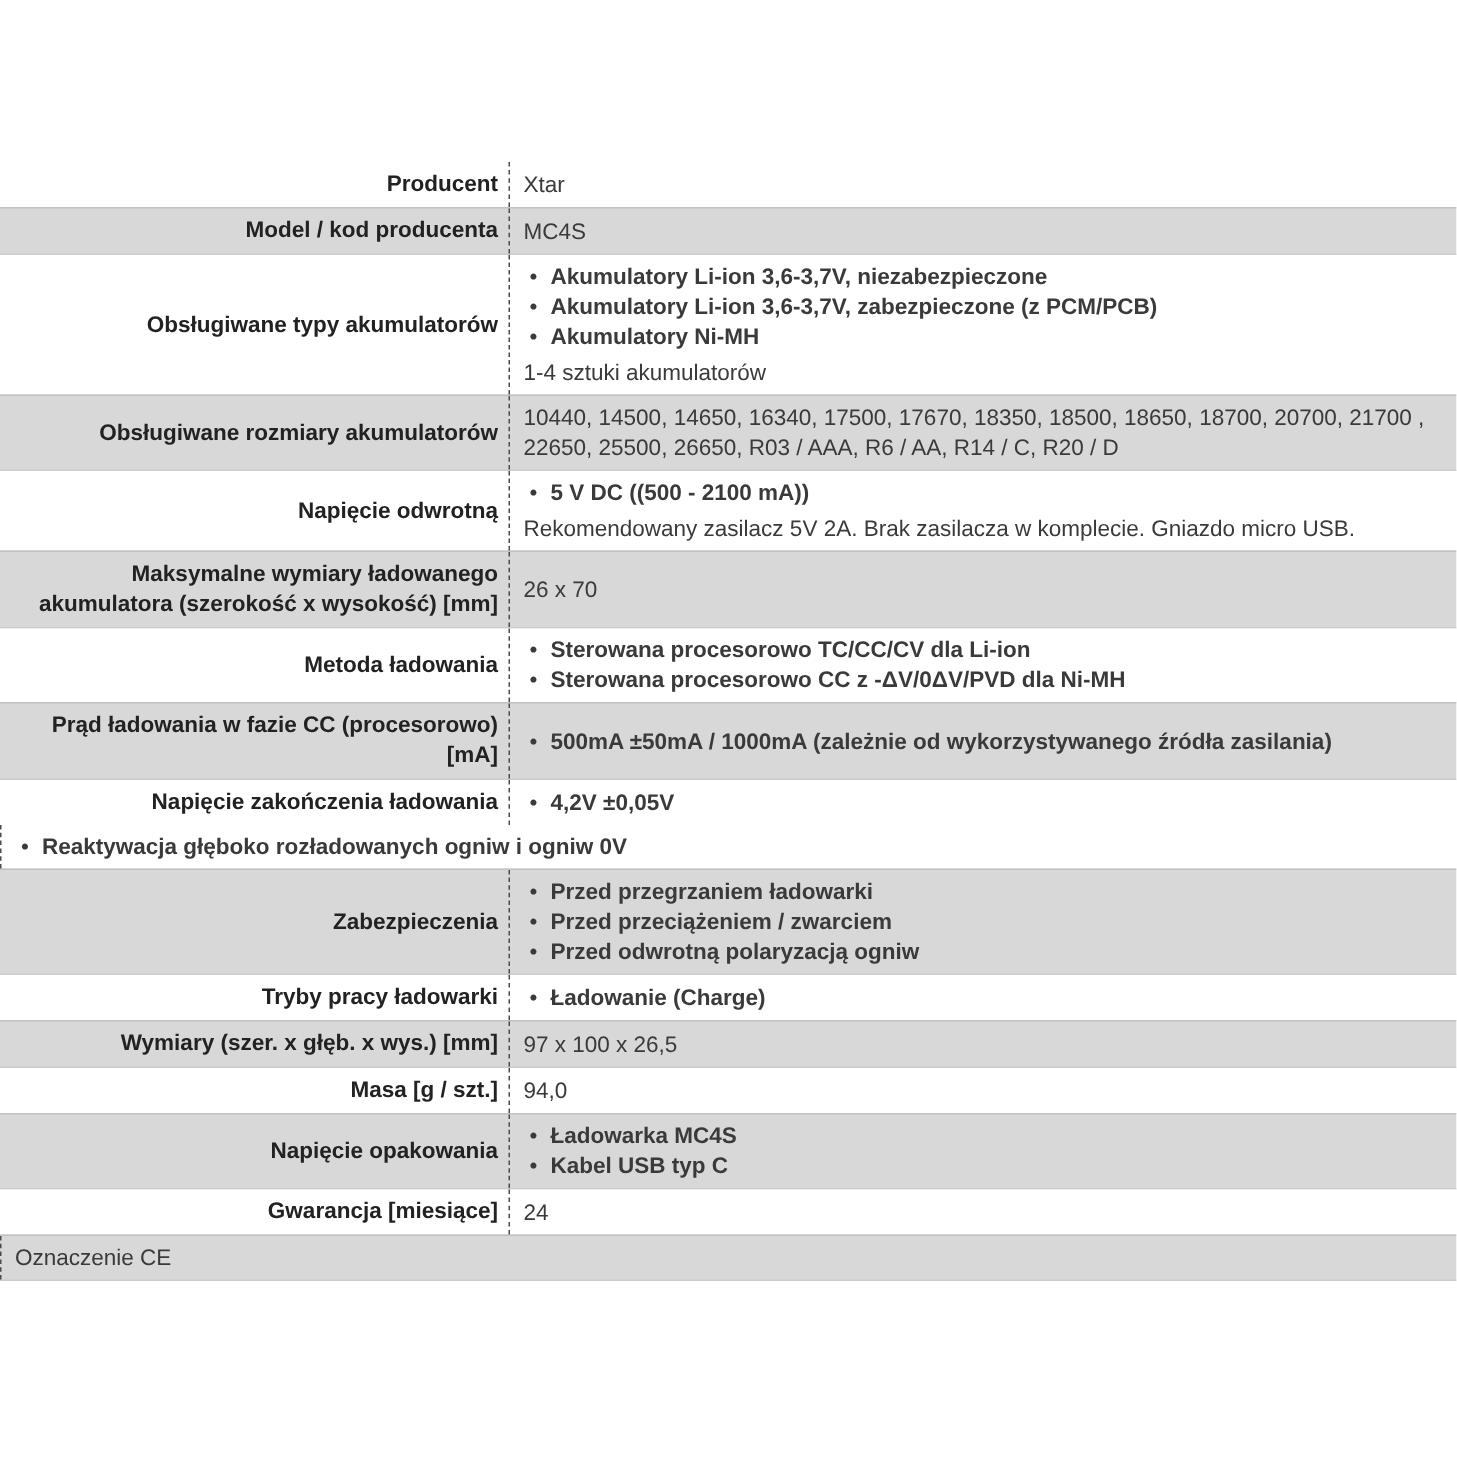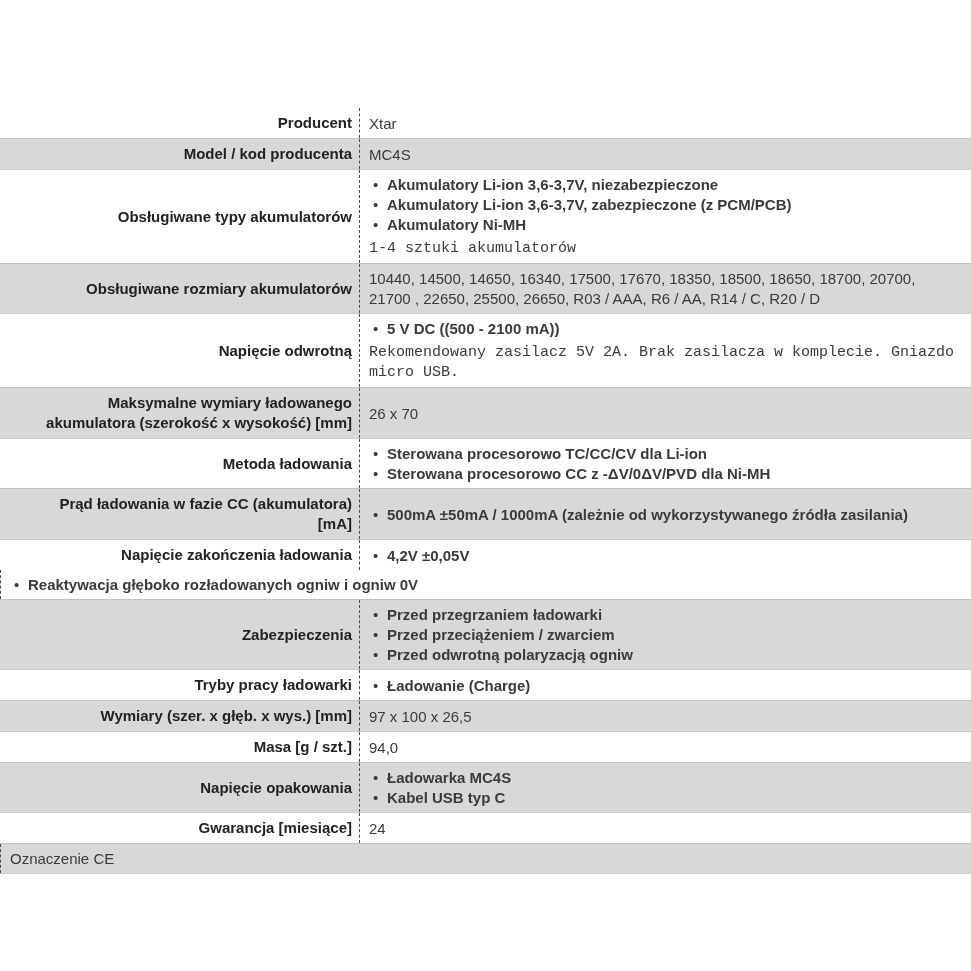--- a/index.html
+++ b/index.html
@@ -33,21 +33,20 @@
     box-sizing: border-box;
     padding: 5px 7px 5px 4px;
     display: flex;
     flex-direction: column;
     justify-content: center;
     text-align: right;
     font-weight: bold;
     font-size: 15px;
     line-height: 20px;
     color: #222222;
-    margin-left: 20px;
   }
   .value-cell {
     flex: 1;
     box-sizing: border-box;
     border-left: 1px dashed #4a4a4a;
     padding: 5px 12px 4px 8px;
     display: flex;
     flex-direction: column;
     justify-content: center;
     font-size: 15px;
@@ -65,21 +64,20 @@
     margin-left: 5px;
     flex: 0 0 auto;
     text-align: left;
   }
   .item-bullet .txt {
     flex: 1;
     font-weight: bold;
   }
   .spaced {
     margin-top: 4px;
-    font-family: Liberation Mono, monospace;
   }
 </style>
 </head>
 <body>
 
 <div class="spec-table" id="spec-table">
   <div class="spec-row">
     <div class="label-cell">Producent</div>
     <div class="value-cell">
         <div class="item-text">Xtar</div>
@@ -145,21 +143,21 @@
           <span class="txt">Sterowana procesorowo TC/CC/CV dla Li-ion</span>
         </div>
         <div class="item-bullet">
           <span class="dot">•</span>
           <span class="txt">Sterowana procesorowo CC z -ΔV/0ΔV/PVD dla Ni-MH</span>
         </div>
       </div>
   </div>
 
   <div class="spec-row shaded">
-    <div class="label-cell">Prąd ładowania w fazie CC (akumulatora) [mA]</div>
+    <div class="label-cell">Prąd ładowania w fazie CC (procesorowo) [mA]</div>
     <div class="value-cell">
         <div class="item-bullet">
           <span class="dot">•</span>
           <span class="txt">500mA ±50mA / 1000mA (zależnie od wykorzystywanego źródła zasilania)</span>
         </div>
       </div>
   </div>
 
   <div class="spec-row">
     <div class="label-cell">Napięcie zakończenia ładowania</div>

